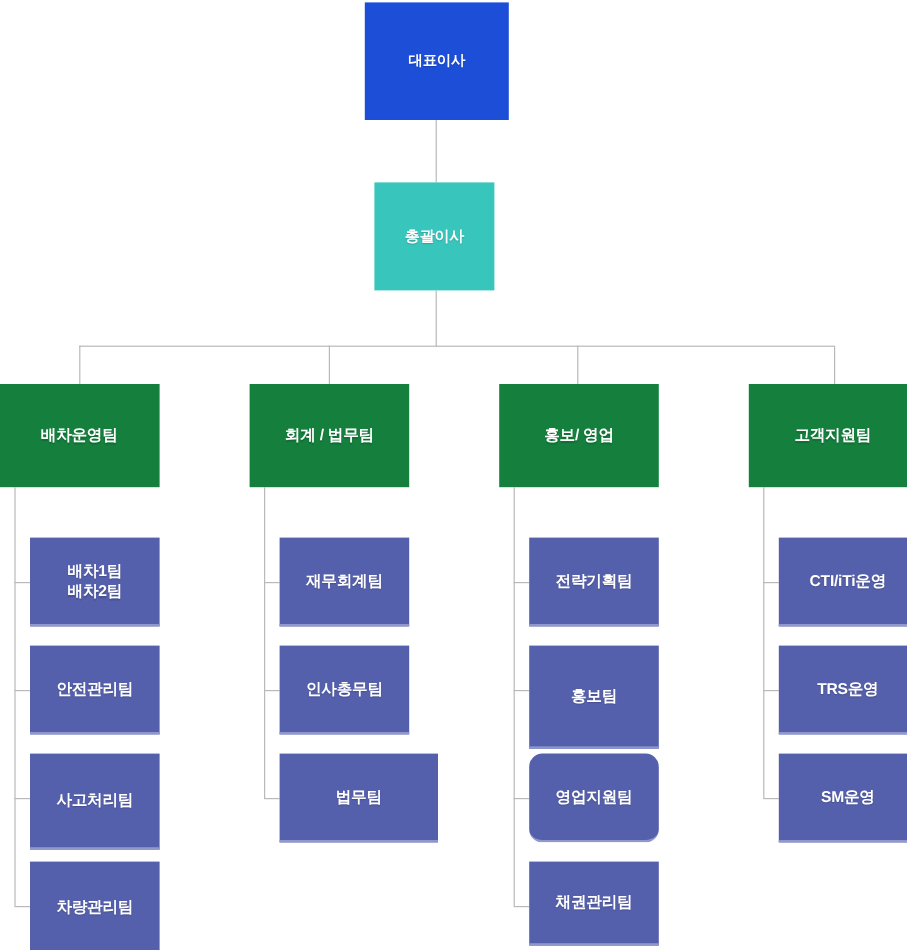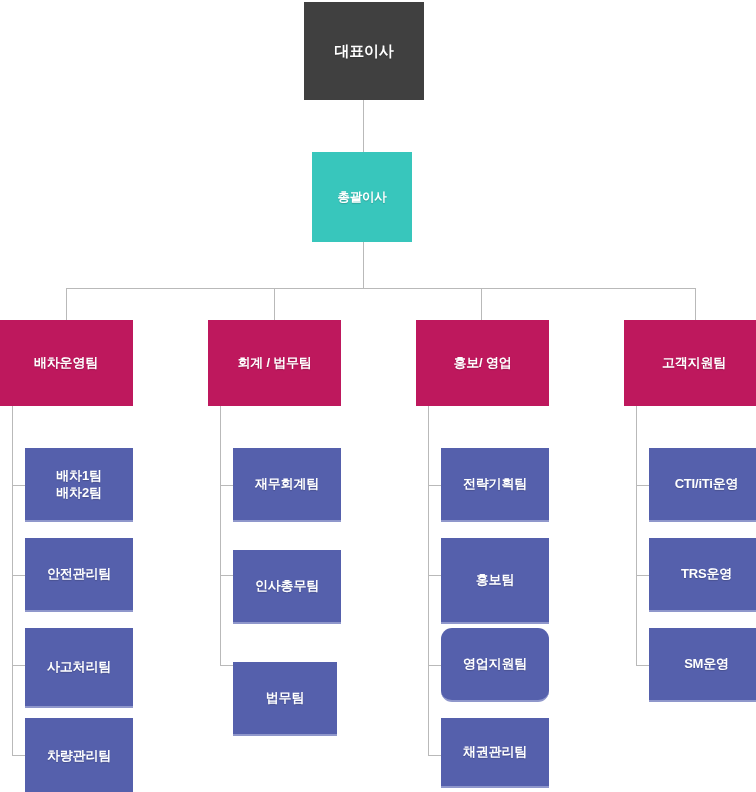--- a/index.html
+++ b/index.html
@@ -24,29 +24,29 @@
     align-items: center;
     justify-content: center;
     text-align: center;
     color: #ffffff;
     font-weight: bold;
     line-height: 1.32;
     letter-spacing: -0.2px;
     text-shadow: 0 1px 1px rgba(0,0,0,0.18);
   }
   .node-ceo {
-    background: #404040;
-    font-size: 15px;
+    background: #1d4ed8;
+    font-size: 12px;
   }
   .node-director {
     background: #38c6bc;
     font-size: 12.5px;
   }
   .node-dept {
-    background: #be185d;
+    background: #15803d;
     font-size: 13px;
   }
   .node-team {
     background: #5560ac;
     font-size: 13px;
     border-bottom: 2px solid #8f97cb;
   }
   .node-team .label-line {
     display: block;
   }
@@ -121,24 +121,24 @@
   </div>
 
   <div class="connector connector-v" style="left:220px; top:406px; width:1px; height:259px;"></div>
   <div class="connector connector-h" style="left:220px; top:485px; width:13px; height:1px;"></div>
   <div class="connector connector-h" style="left:220px; top:575px; width:13px; height:1px;"></div>
   <div class="connector connector-h" style="left:220px; top:665px; width:13px; height:1px;"></div>
 
   <div class="node node-team" style="left:233px; top:448px; width:108px; height:74px;">
     <span>재무회계팀</span>
   </div>
-  <div class="node node-team" style="left:233px; top:538px; width:108px; height:74px;margin-top:12px;">
+  <div class="node node-team" style="left:233px; top:538px; width:108px; height:74px;">
     <span>인사총무팀</span>
   </div>
-  <div class="node node-team" style="left:233px; top:628px; width:104px; height:74px;margin-top:34px;">
+  <div class="node node-team" style="left:233px; top:628px; width:132px; height:74px;">
     <span>법무팀</span>
   </div>
 
   <div class="connector connector-v" style="left:428px; top:406px; width:1px; height:349px;"></div>
   <div class="connector connector-h" style="left:428px; top:485px; width:13px; height:1px;"></div>
   <div class="connector connector-h" style="left:428px; top:575px; width:13px; height:1px;"></div>
   <div class="connector connector-h" style="left:428px; top:665px; width:13px; height:1px;"></div>
   <div class="connector connector-h" style="left:428px; top:755px; width:13px; height:1px;"></div>
 
   <div class="node node-team" style="left:441px; top:448px; width:108px; height:74px;">

